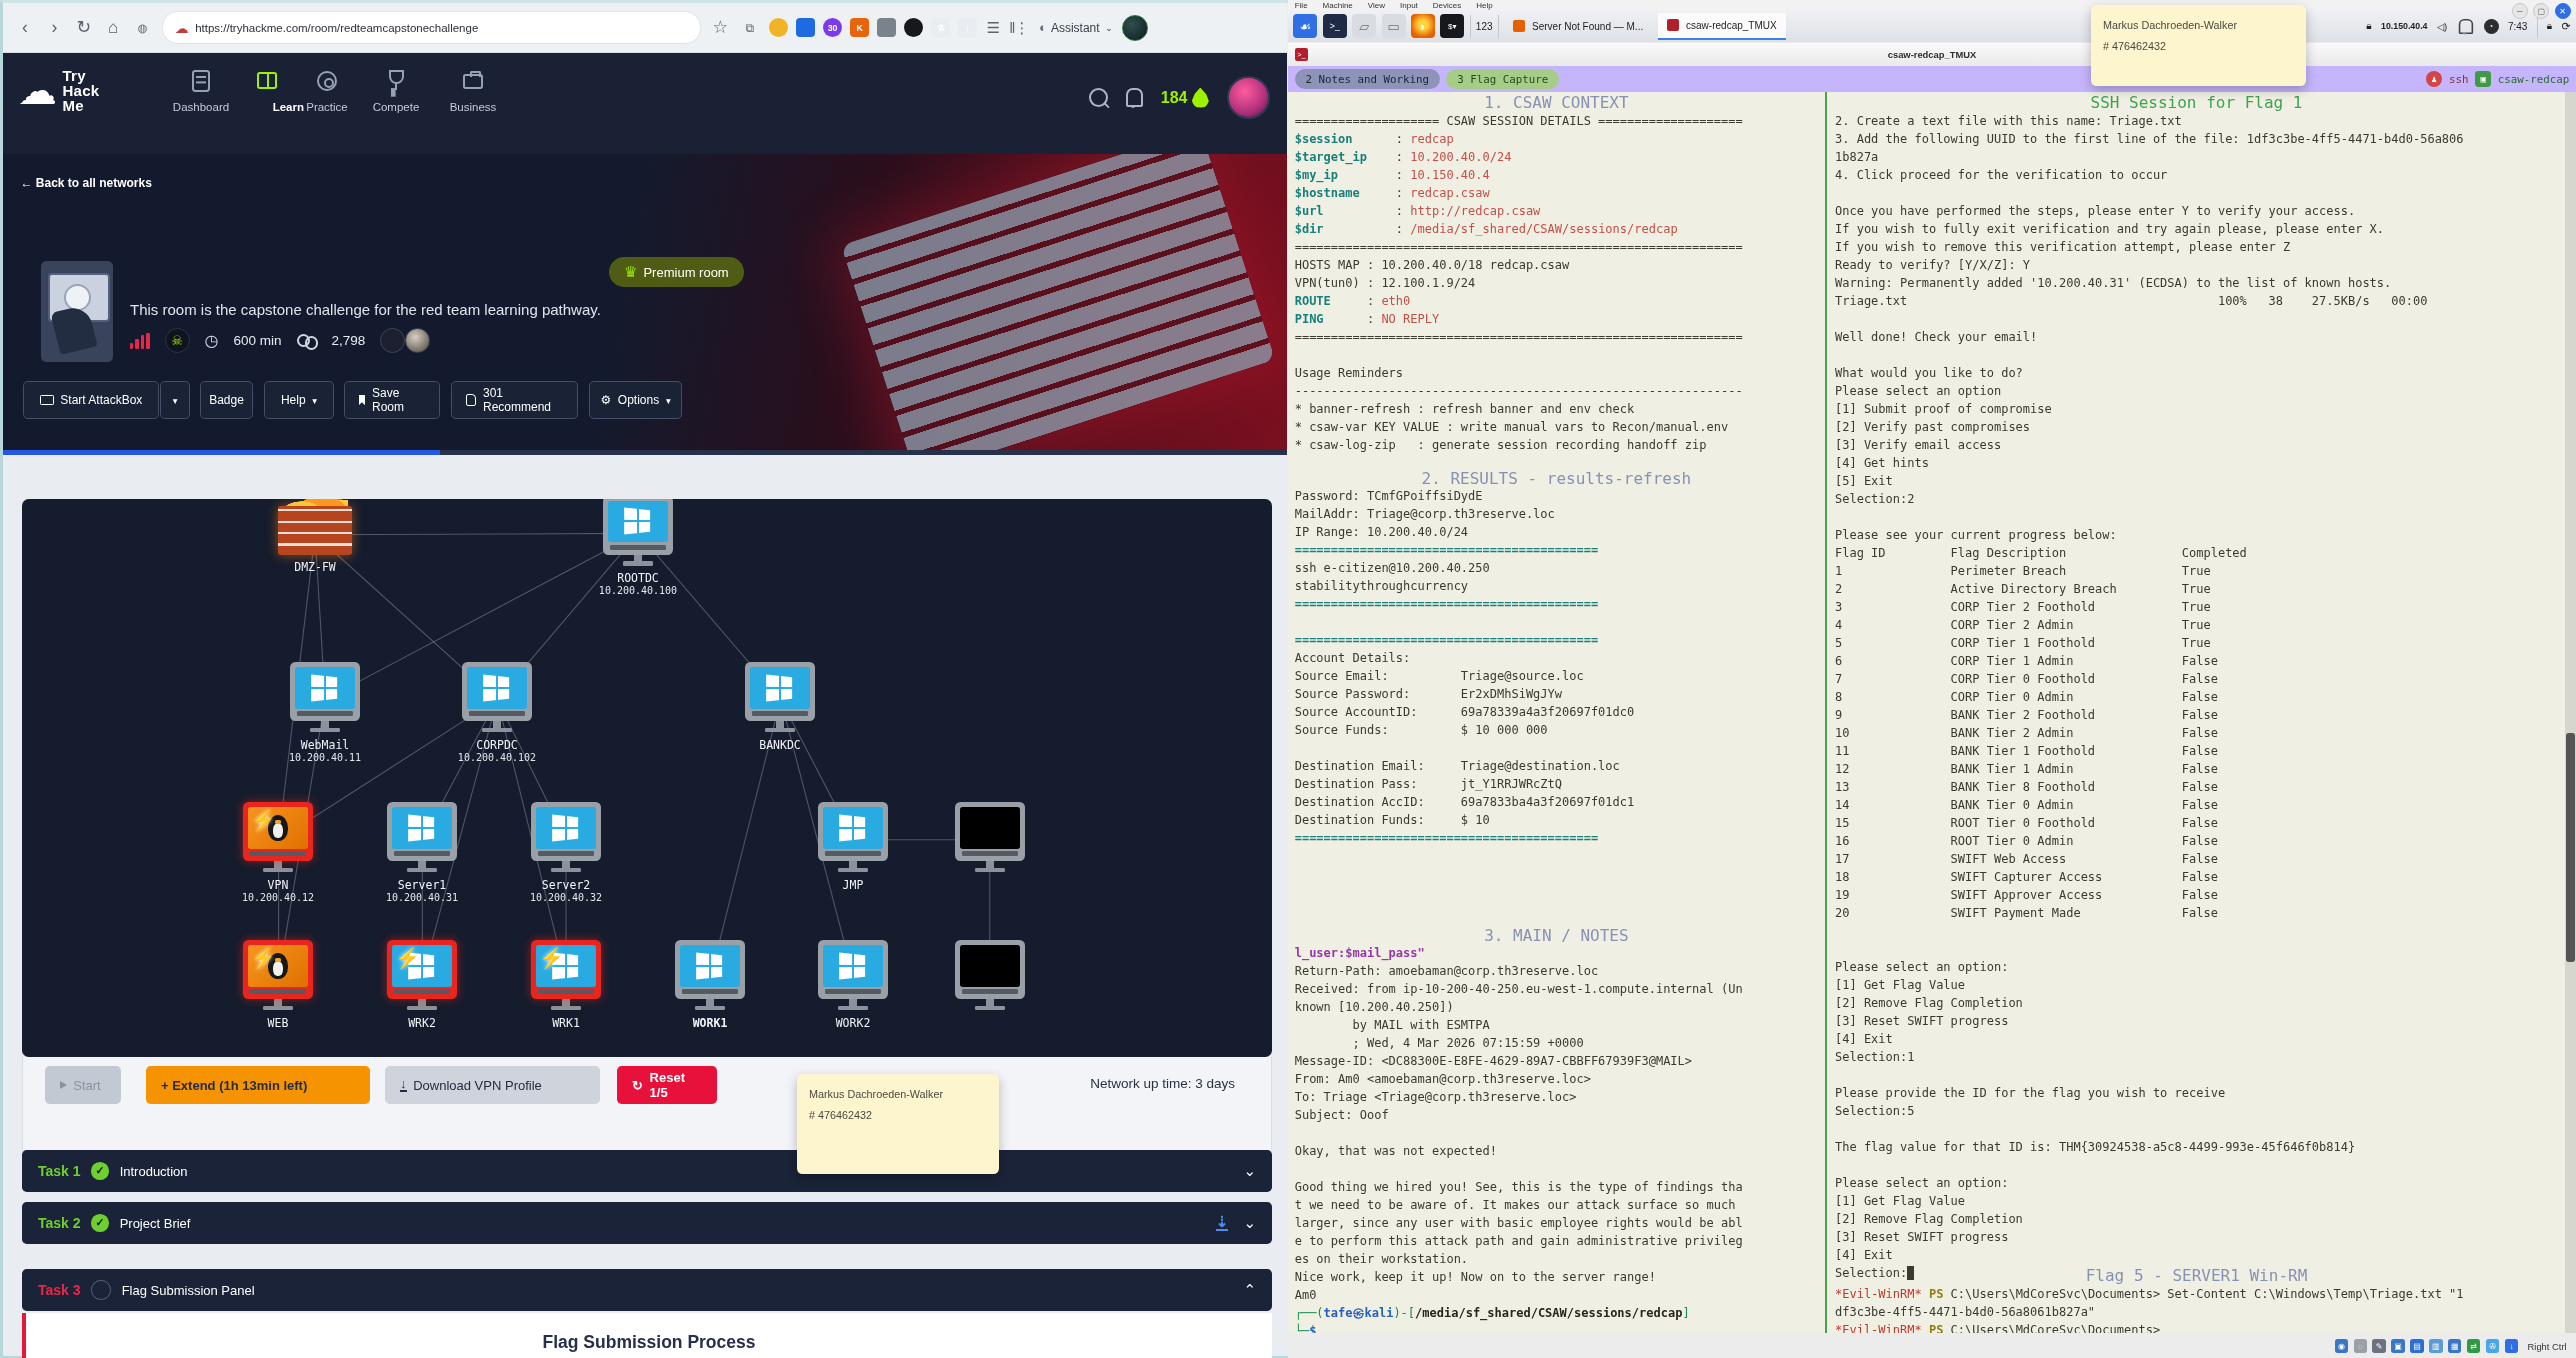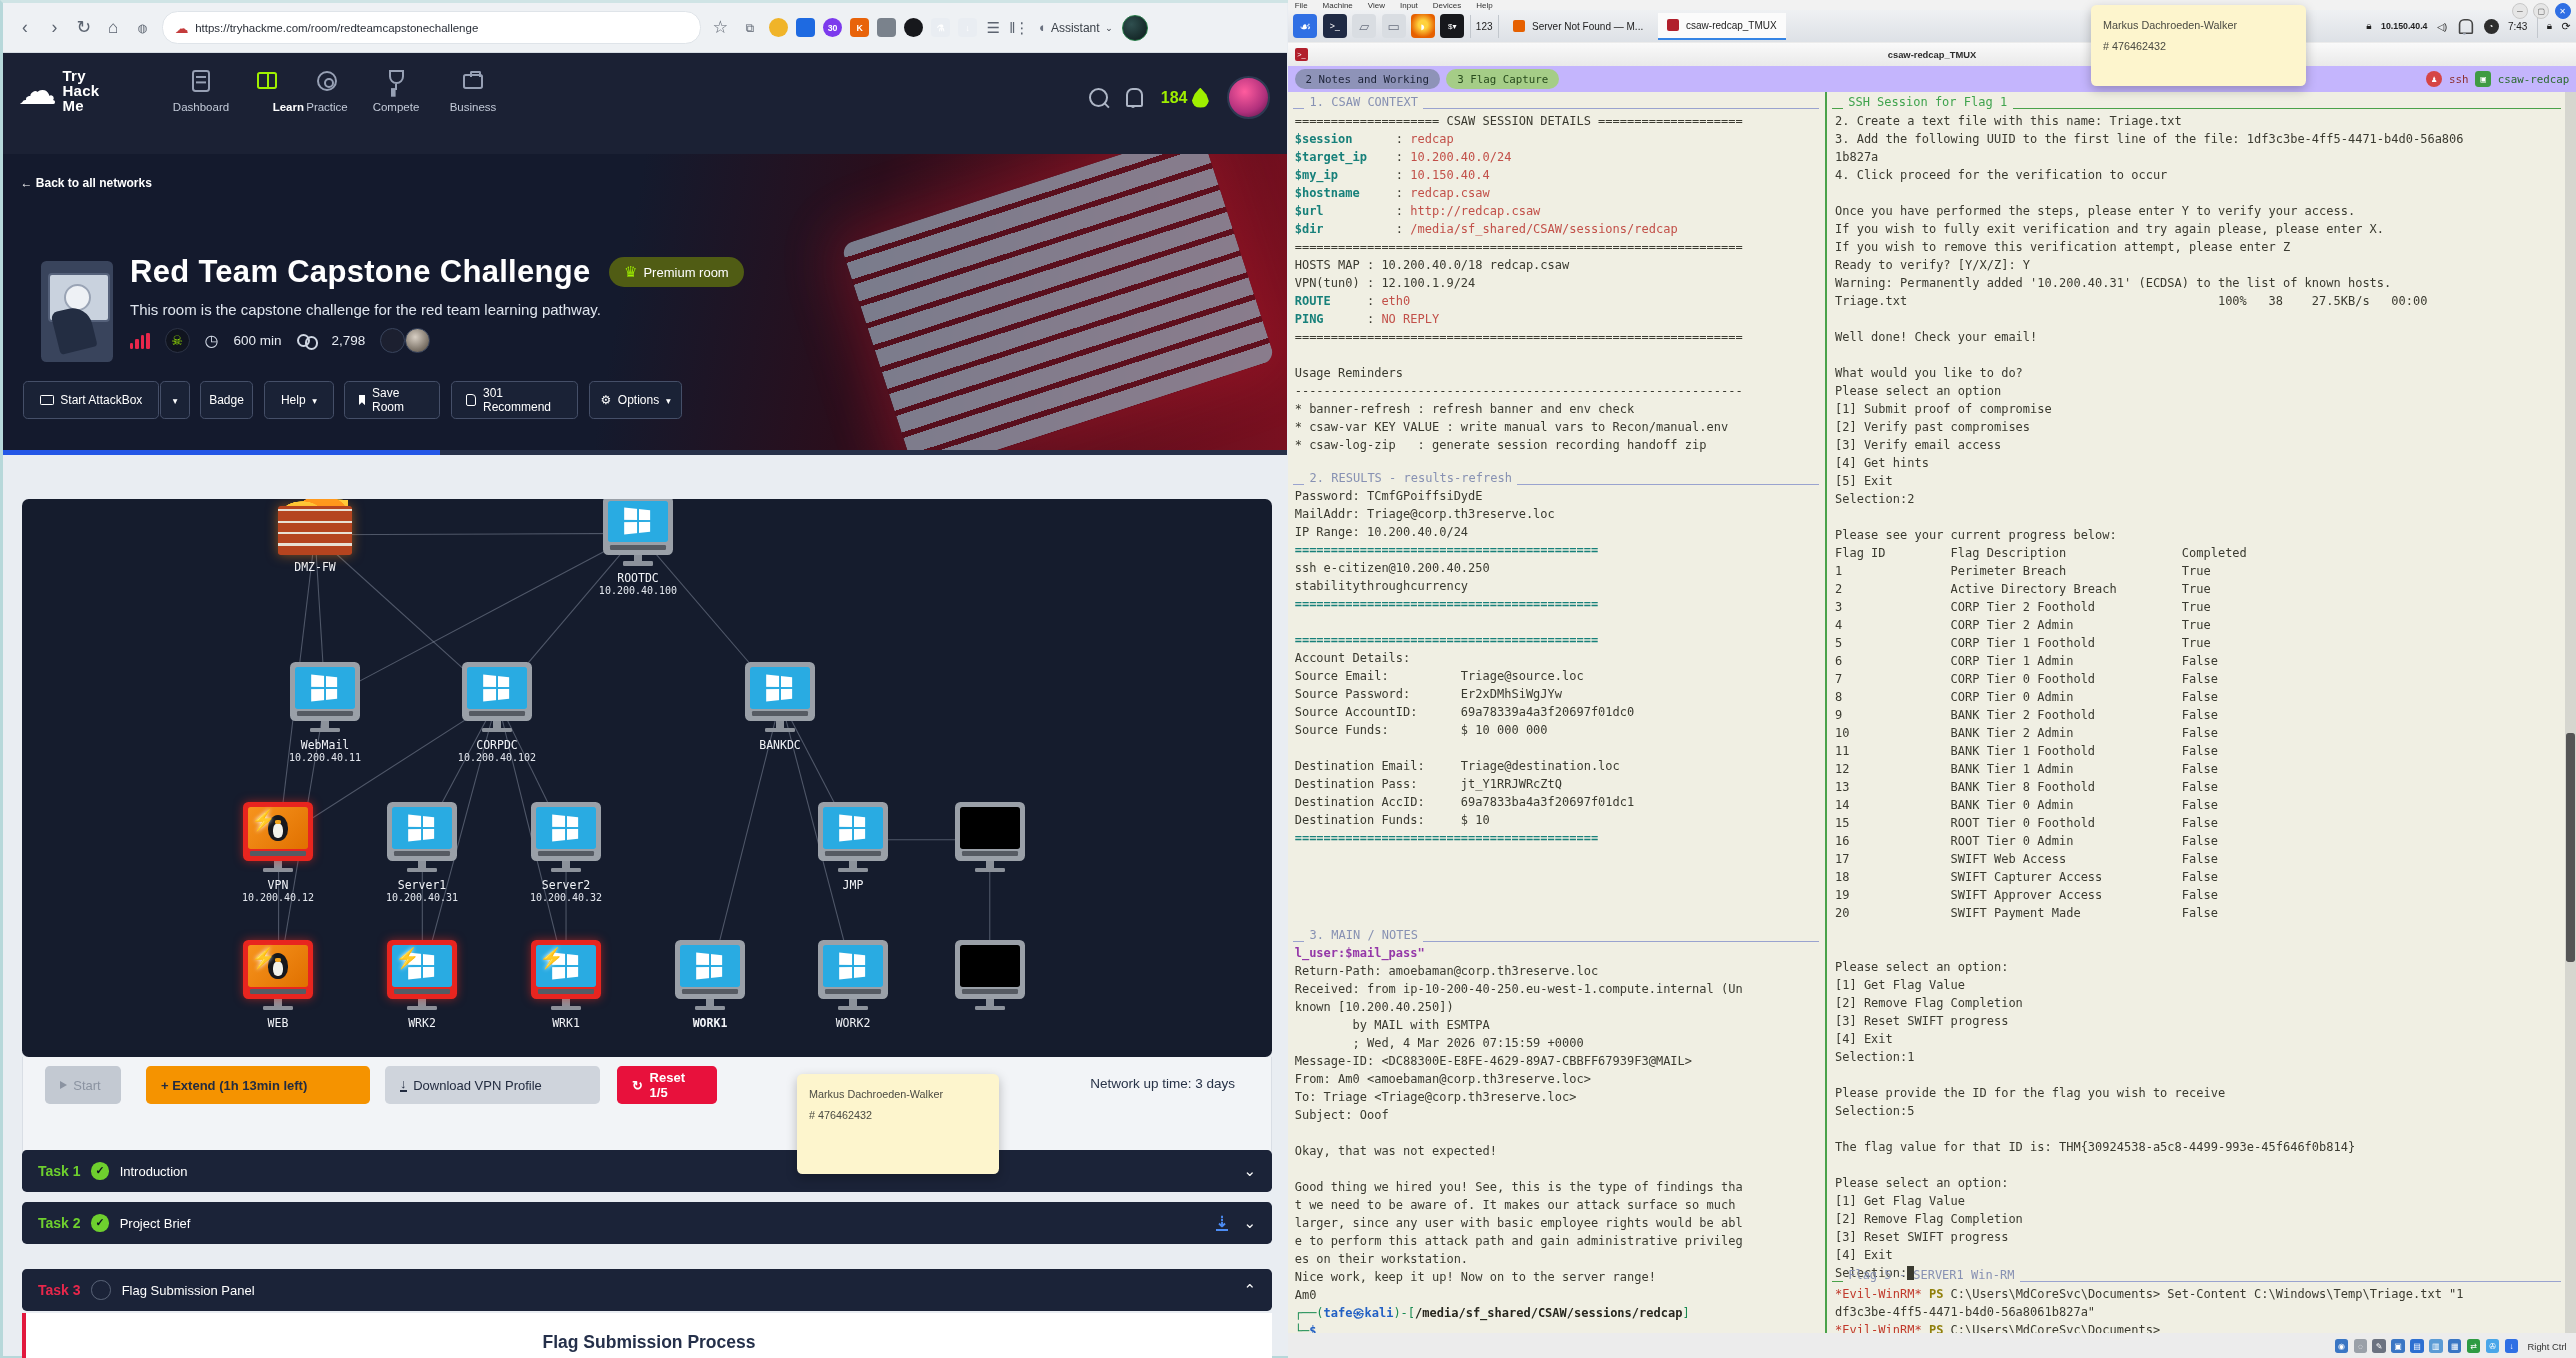--- a/index.html
+++ b/index.html
@@ -147,21 +147,21 @@
   .tmtab{height:20px;border-radius:10px;padding:0 10.8px;font-size:10.8px;display:flex;align-items:center;gap:5.4px;color:#1d2438;}
   .tmtab.t2{background:#8e93b8;}
   .tmtab.t3{background:#a5cd87;color:#274b1c;}
   #tmright{margin-left:auto;display:flex;align-items:center;gap:6.7px;font-size:10.8px;}
   .sshic{width:16px;height:16px;border-radius:50%;background:#d64545;color:#fff;display:flex;align-items:center;justify-content:center;font-size:8.8px;}
   .scic{width:16px;height:16px;border-radius:3.4px;background:#3f9b43;color:#fff;display:flex;align-items:center;justify-content:center;font-size:8.8px;}
   #sshlbl{color:#8c2f2f;}  #sclbl{color:#2c6b2f;}
   
   #term{position:absolute;left:0;top:92px;width:100%;height:1241px;background:#f0efe3;font-family:"DejaVu Sans Mono",monospace;overflow:hidden;}
   #vsep{position:absolute;left:537px;top:0;width:2px;height:1241px;background:#4aa24a;}
-  .pdiv{position:absolute;display:flex;align-items:flex-end;height:16px;font-size:12px;}
+  .pdiv{position:absolute;display:flex;align-items:center;height:16px;font-size:16px;flex-direction:column;}
   .pdiv .dash{height:1.3px;width:10.8px;margin-right:5.4px;}
   .pdiv .dline{height:1.3px;flex:1;margin-left:5.4px;}
   .pdiv.lav .dash,.pdiv.lav .dline{background:#9aa3cf;}
   .pdiv.lav .ptitle{color:#8791b3;}
   .pdiv.grn .dash,.pdiv.grn .dline{background:#4aa24a;}
   .pdiv.grn .ptitle{color:#3fa34d;}
   .pdiv.mix .dash{background:#4aa24a;}
   .pdiv.mix .dline{background:#9aa3cf;}
   .pdiv.mix .ptitle{color:#8791b3;}
   .pane{position:absolute;font-size:12px;}
@@ -273,21 +273,20 @@
   </div>
 
   <div id="hero">
     <div id="kbimg"></div>
     <div id="backlink">← Back to all networks</div>
     <div id="roomthumb">
       <div class="scr"></div>
         <div class="dial"></div>
         <div class="hand"></div>
     </div>
-    <div id="roomtitle">Red Team Capstone Challenge</div>
     <div id="premium">
       <span class="crown">♛</span>
       <span>Premium room</span>
     </div>
     <div id="roomdesc">This room is the capstone challenge for the red team learning pathway.</div>
     <div id="roomstats">
       <span class="bars">
           <i style="height:5.4px"></i>
           <i style="height:9.4px"></i>
           <i style="height:13.5px"></i>

